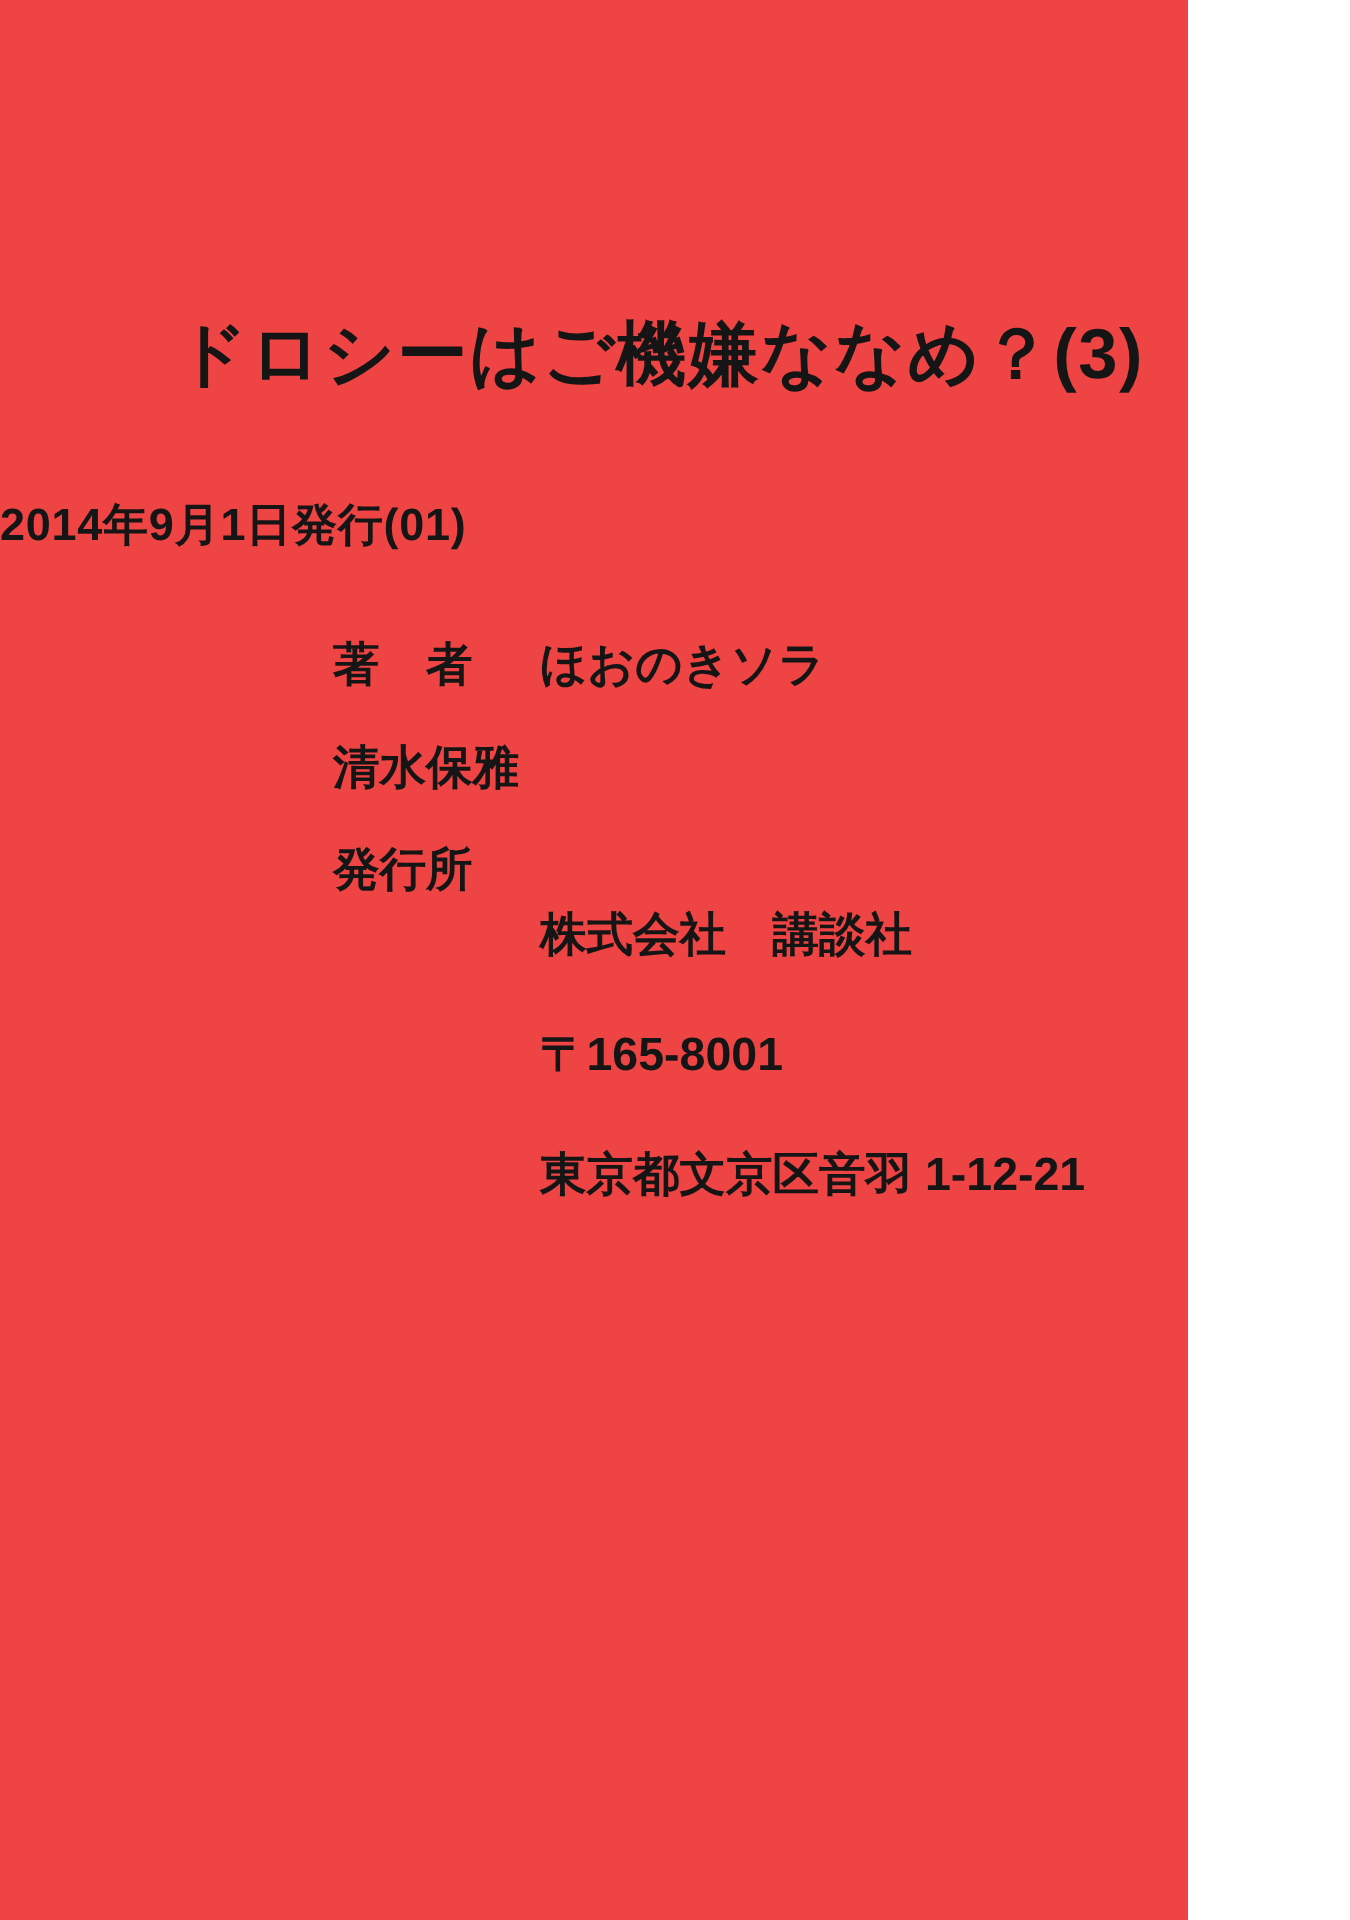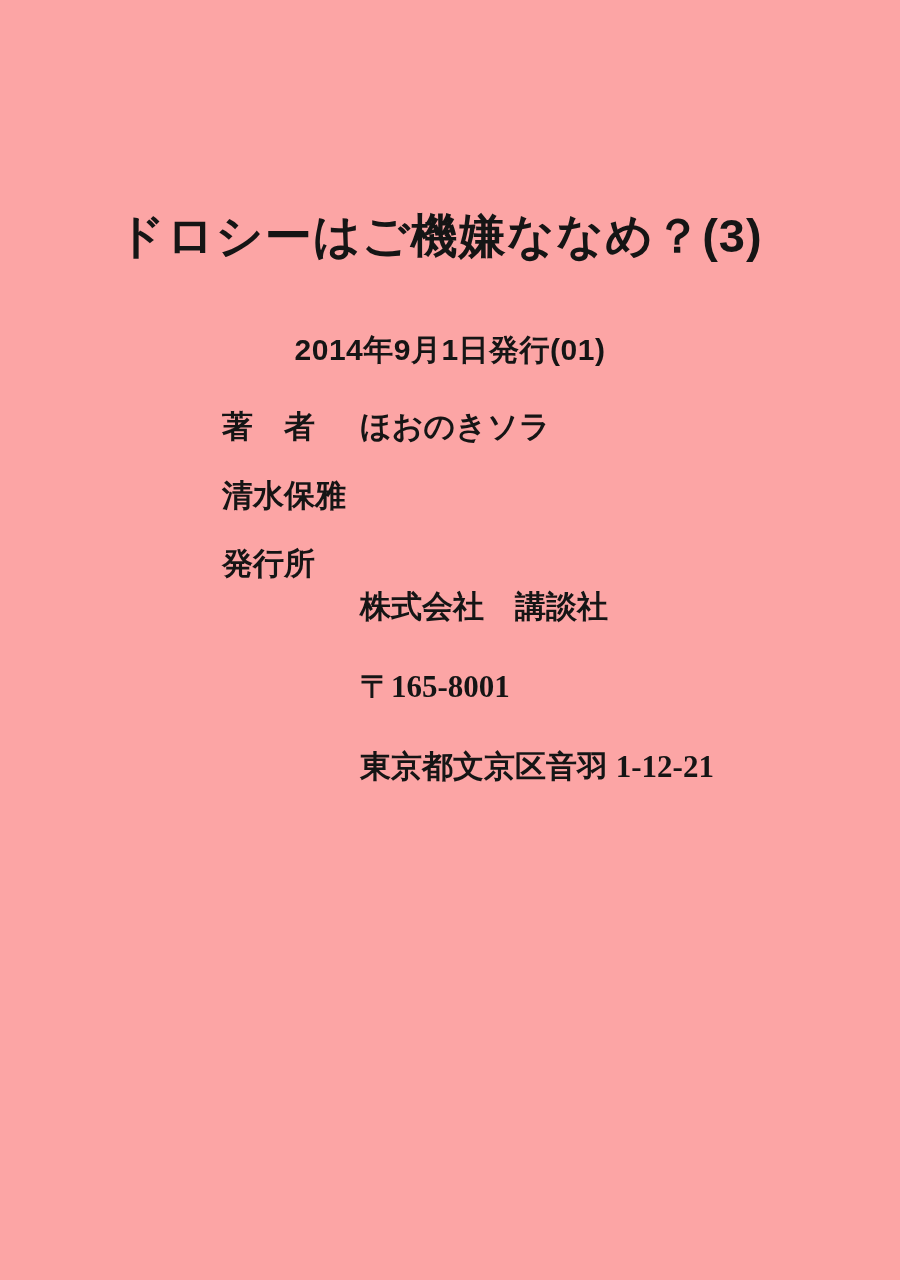--- a/index.html
+++ b/index.html
@@ -2,23 +2,23 @@
 <html><head>
 <meta charset="utf-8">
 <style>
   html, body {
     margin: 0;
     padding: 0;
     background: #ffffff;
   }
   .page {
     position: relative;
-    width: 900px;
+    width: 792px;
     height: 1280px;
-    background: #fca5a5;
+    background: #ef4444;
     overflow: hidden;
     font-family: "Liberation Sans", sans-serif;
     color: #151515;
   }
   .book-title {
     position: absolute;
     top: 205px;
     left: 0;
     width: 880px;            
     text-align: center;
@@ -26,32 +26,30 @@
     font-weight: bold;
     letter-spacing: 1px;
     white-space: nowrap;
     margin: 0;
   }
   .pub-date {
     position: absolute;
     top: 330px;
     left: 0;
     width: 900px;
-    text-align: center;
     font-size: 30px;
     font-weight: bold;
     letter-spacing: 0.5px;
     white-space: nowrap;
   }
   .colophon {
     position: absolute;
-    top: 408px;
+    top: 424px;
     left: 222px;
     width: 560px;
-    font-family: Liberation Serif, serif;
   }
   .row {
     display: flex;
     align-items: flex-start;
     font-size: 31px;
     font-weight: bold;
     line-height: 38px;
   }
   .row-label {
     flex: 0 0 138px;

